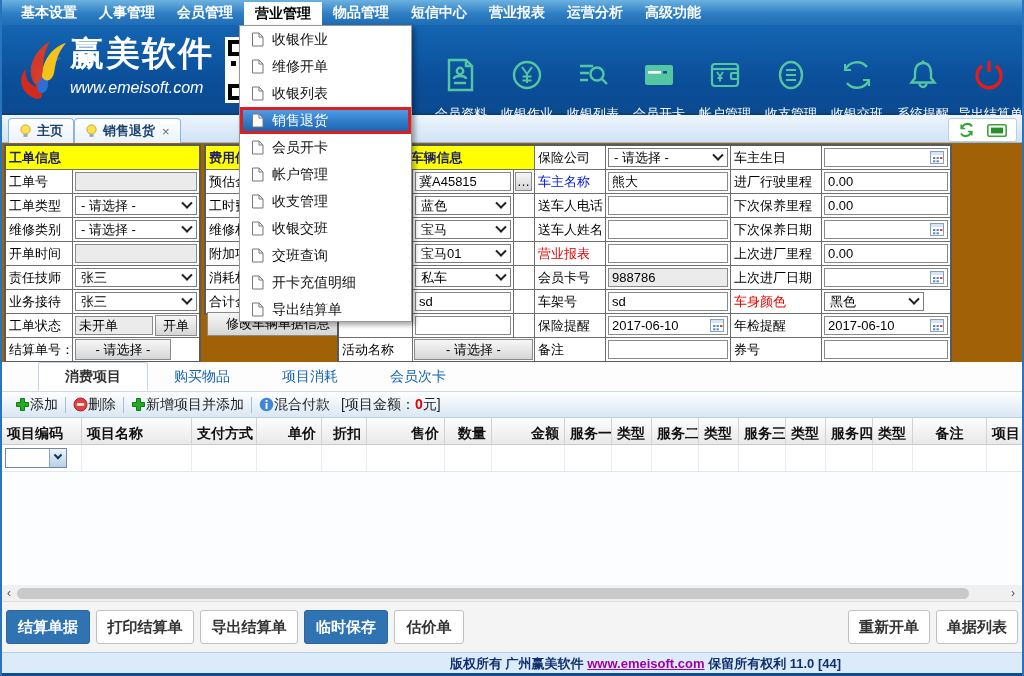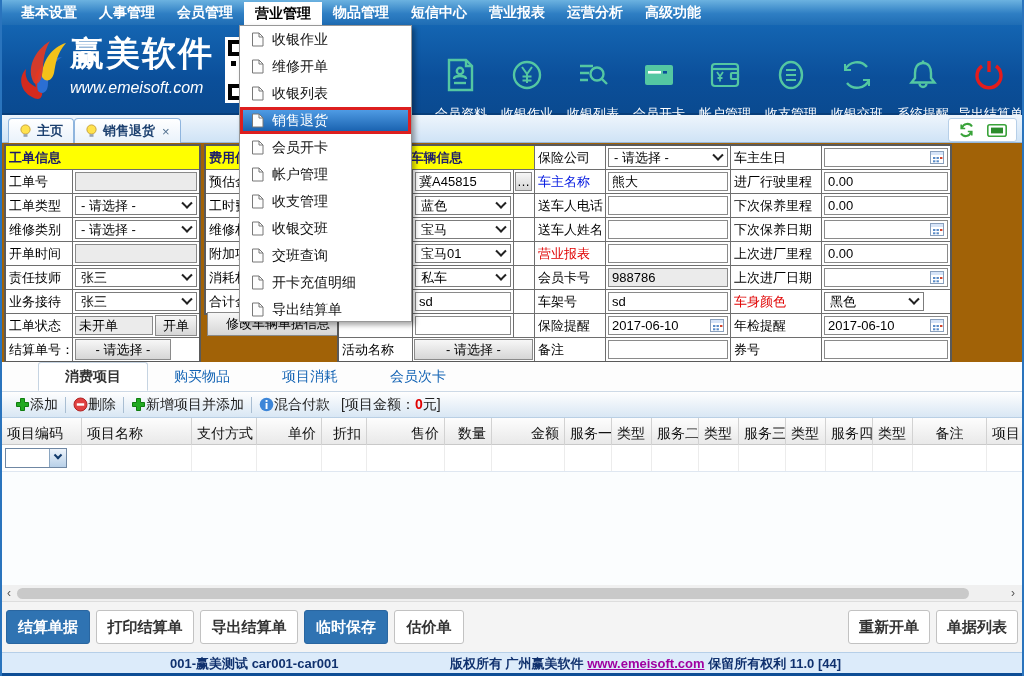--- a/index.html
+++ b/index.html
@@ -80,21 +80,21 @@
     display:flex; align-items:center; font-size:14px; color:#222; padding-left:6px; }
   .dtool { display:flex; align-items:center; padding:0 7px; cursor:pointer;font-family:Liberation Mono, monospace; }
   .vsep { width:1px; height:16px; background:#a9bed2; }
   .amt { padding-left:4px; }
   .amt .red { color:#e00000; font-weight:bold; }
 
   
   .itable { position:absolute; left:0; top:418px; width:100%; }
   .ith { display:flex; height:27px; background:linear-gradient(#fdfdfd,#e9e9e9); border-bottom:1px solid #c9c9c9; }
   .th { display:flex; align-items:center; padding:16px 5px; font-size:14px; color:#111;
-        border-right:1px solid #d2d2d2; overflow:hidden; white-space:nowrap; flex:none; }
+        border-right:1px solid #d2d2d2; overflow:hidden; white-space:nowrap; flex:none;font-weight:bold; }
   .th.r { justify-content:flex-end; } .th.c { justify-content:center; }
   .itr { display:flex; height:27px; background:#fff; border-bottom:1px solid #dfe7f1; }
   .td { border-right:1px solid #ececec; display:flex; align-items:center; padding:0 3px; flex:none; }
   .rowsel { width:62px; height:20px; border:1px solid #6f87a3; background:#fff; display:flex;
             align-items:center; justify-content:flex-end; cursor:pointer; }
   .rowsel .btnbox { width:17px; height:18px; background:linear-gradient(#eef4fb,#b8d0e8);
             border-left:1px solid #8aa5c0; display:flex; align-items:center; justify-content:center; }
   .blank { height:131px; background:#fbfdfe; }
 
   
@@ -680,21 +680,20 @@
     <button class="fbtn primary" style="left:4px;width:84px">结算单据</button>
     <button class="fbtn" style="left:94px;width:98px">打印结算单</button>
     <button class="fbtn" style="left:198px;width:98px">导出结算单</button>
     <button class="fbtn primary" style="left:302px;width:84px">临时保存</button>
     <button class="fbtn" style="left:392px;width:70px">估价单</button>
     <button class="fbtn" style="left:846px;width:82px">重新开单</button>
     <button class="fbtn" style="left:934px;width:82px">单据列表</button>
   </div>
 
   <div class="statusbar">
-    <span class="st-left">001-赢美测试 car001-car001</span>
     <span class="st-right"><span>版权所有 广州赢美软件 </span><span class="st-link">www.emeisoft.com</span><span> 保留所有权利 11.0 [44]</span></span>
   </div>
   <div class="bottomstrip"></div>
 
   <div class="dropdown">
     <div class="dd-item">
       <svg width="13" height="15" viewBox="0 0 13 15">
           <path d="M1.5 1 h6.5 l4 4 v9 H1.5 z" fill="#fdfdfd" stroke="#777"></path>
           <path d="M8 1 v4 h4" fill="none" stroke="#777"></path>
         </svg>

